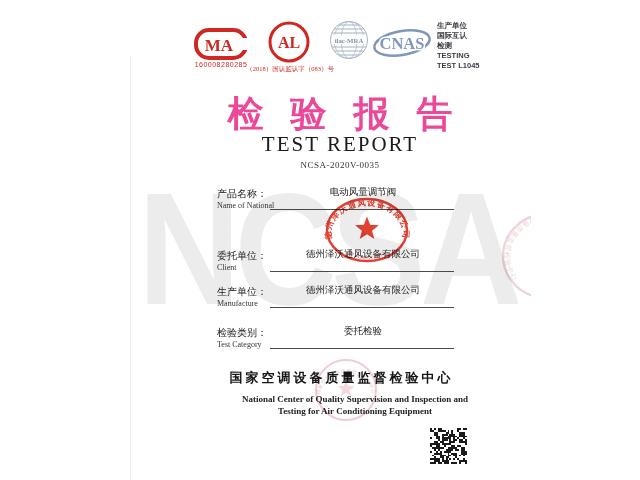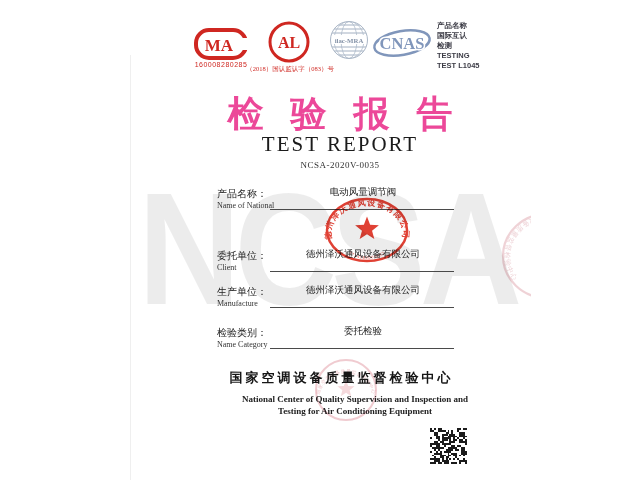--- a/index.html
+++ b/index.html
@@ -105,21 +105,21 @@
   </div>
 
   <div class="abs cnas">
     <svg width="60" height="40" viewBox="0 0 60 40">
       <ellipse cx="30" cy="19" rx="28" ry="12" fill="none" stroke="#8096bb" stroke-width="2.5" transform="rotate(-10 30 19)"></ellipse>
       <text x="30" y="25" text-anchor="middle" font-size="16.5" font-weight="bold" fill="#8096bb" font-family="Liberation Sans, sans-serif" stroke="#ffffff" stroke-width="3" style="paint-order:stroke">CNAS</text>
     </svg>
   </div>
 
   <div class="abs accr">
-    <div>产品名称</div>
+    <div>生产单位</div>
     <div>国际互认</div>
     <div>检测</div>
     <div>TESTING</div>
     <div>TEST L1045</div>
   </div>
 
   <div class="abs title-zh">检验报告</div>
   <div class="abs title-en">TEST REPORT</div>
   <div class="abs report-no">NCSA-2020V-0035</div>
 
@@ -138,21 +138,21 @@
   <div class="abs field-row row3">
     <span class="f-zh">生产单位：</span>
     <span class="f-line"></span>
     <span class="f-value">德州泽沃通风设备有限公司</span>
     <span class="f-en">Manufacture</span>
   </div>
   <div class="abs field-row row4">
     <span class="f-zh">检验类别：</span>
     <span class="f-line"></span>
     <span class="f-value">委托检验</span>
-    <span class="f-en">Name Category</span>
+    <span class="f-en">Test Category</span>
   </div>
 
   <div class="abs seal-main">
     <svg width="86" height="68" viewBox="0 0 86 68">
       <defs>
         <path id="sealTop" d="M 8 44 A 36 28 0 1 1 78 44" fill="none"></path>
         <path id="sealBot" d="M 20 53 A 27 21 0 0 0 66 53" fill="none"></path>
       </defs>
       <ellipse cx="43" cy="34" rx="40" ry="31" fill="none" stroke="#dd2c1e" stroke-width="2.5"></ellipse>
       <polygon fill="#dd2c1e" points="43,20.5 46.12,28.71 54.89,29.14 48.04,34.64 50.35,43.11 43,38.3 35.65,43.11 37.96,34.64 31.11,29.14 39.88,28.71"></polygon>

